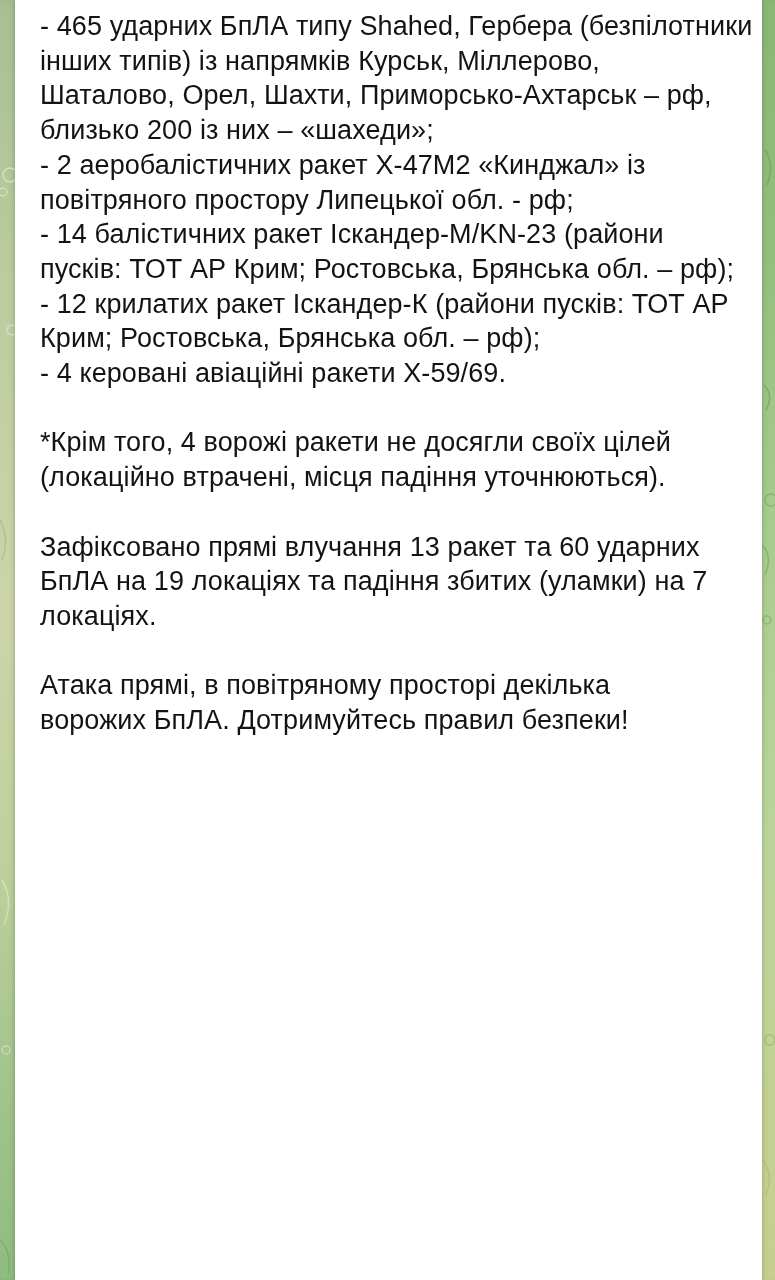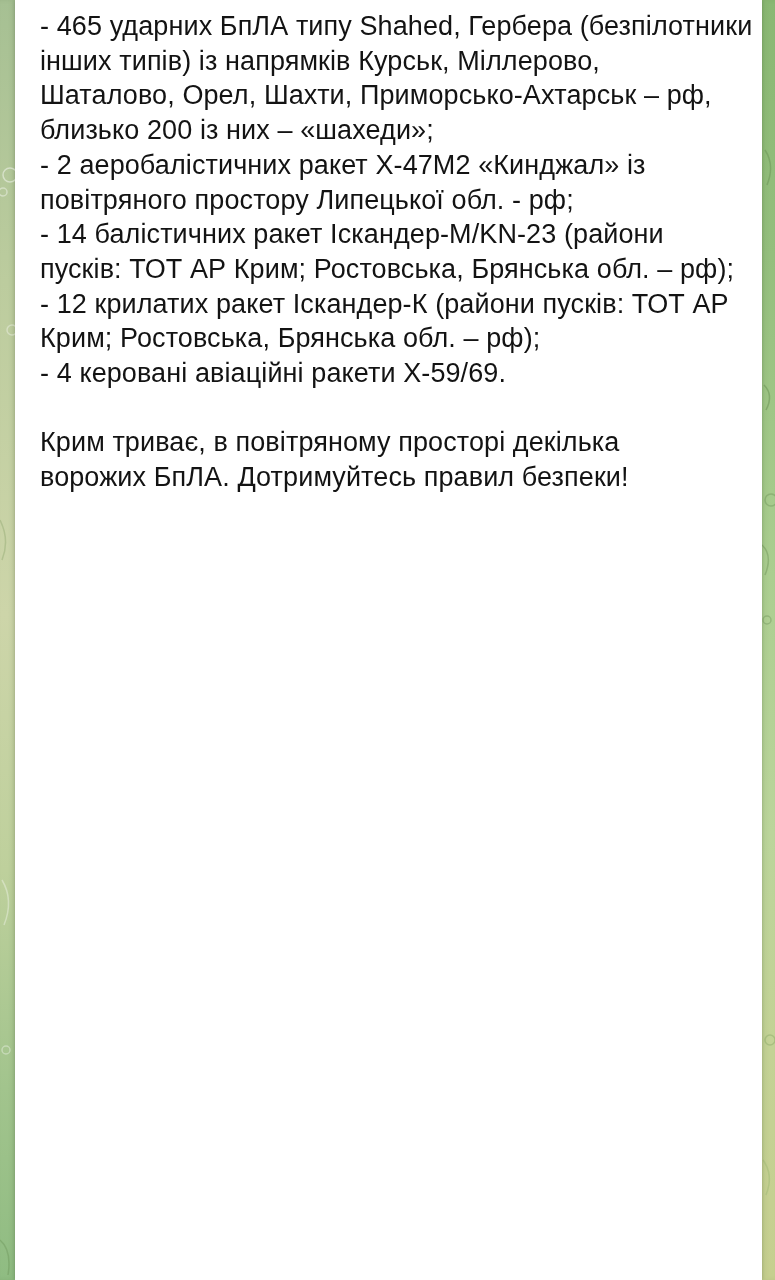--- a/index.html
+++ b/index.html
@@ -115,18 +115,23 @@
 інших типів) із напрямків Курськ, Міллерово,
 Шаталово, Орел, Шахти, Приморсько-Ахтарськ – рф,
 близько 200 із них – «шахеди»;
 - 2 аеробалістичних ракет Х-47М2 «Кинджал» із
 повітряного простору Липецької обл. - рф;
 - 14 балістичних ракет Іскандер-М/KN-23 (райони
 пусків: ТОТ АР Крим; Ростовська, Брянська обл. – рф);
 - 12 крилатих ракет Іскандер-К (райони пусків: ТОТ АР
 Крим; Ростовська, Брянська обл. – рф);
 - 4 керовані авіаційні ракети Х-59/69.</p>
-      <p class="para">Крим триває, в повітряному просторі декілька
+      <p class="para">*Крім того, 4 ворожі ракети не досягли своїх цілей
+(локаційно втрачені, місця падіння уточнюються).</p>
+      <p class="para">Зафіксовано прямі влучання 13 ракет та 60 ударних
+БпЛА на 19 локаціях та падіння збитих (уламки) на 7
+локаціях.</p>
+      <p class="para">Атака прямі, в повітряному просторі декілька
 ворожих БпЛА. Дотримуйтесь правил безпеки!</p>
     </div>
   </div>
 
 </div>
 
 </body></html>

